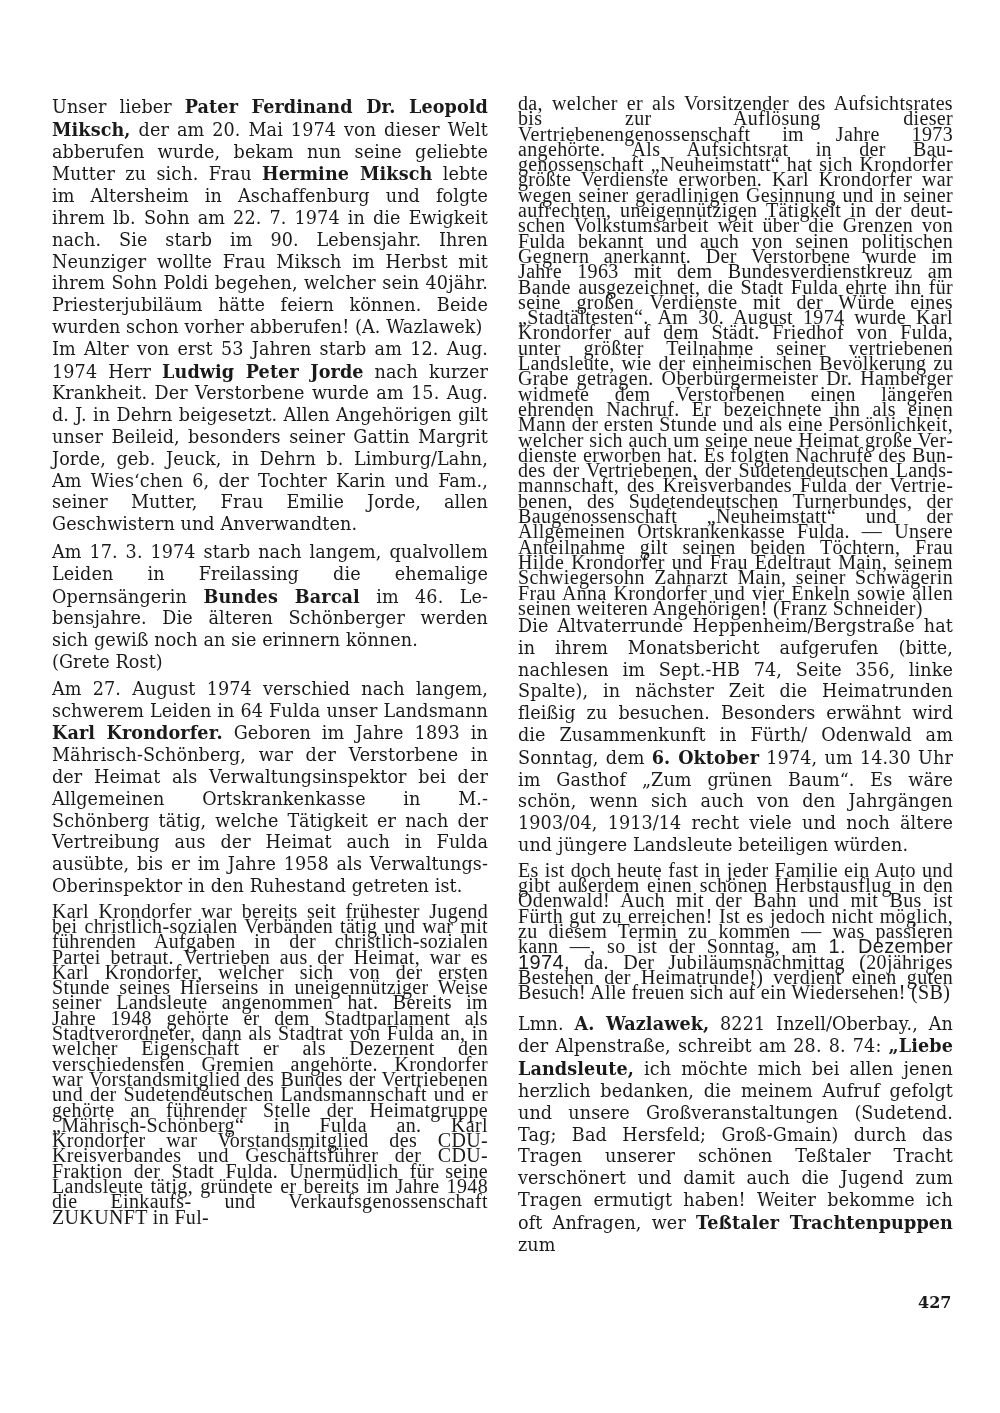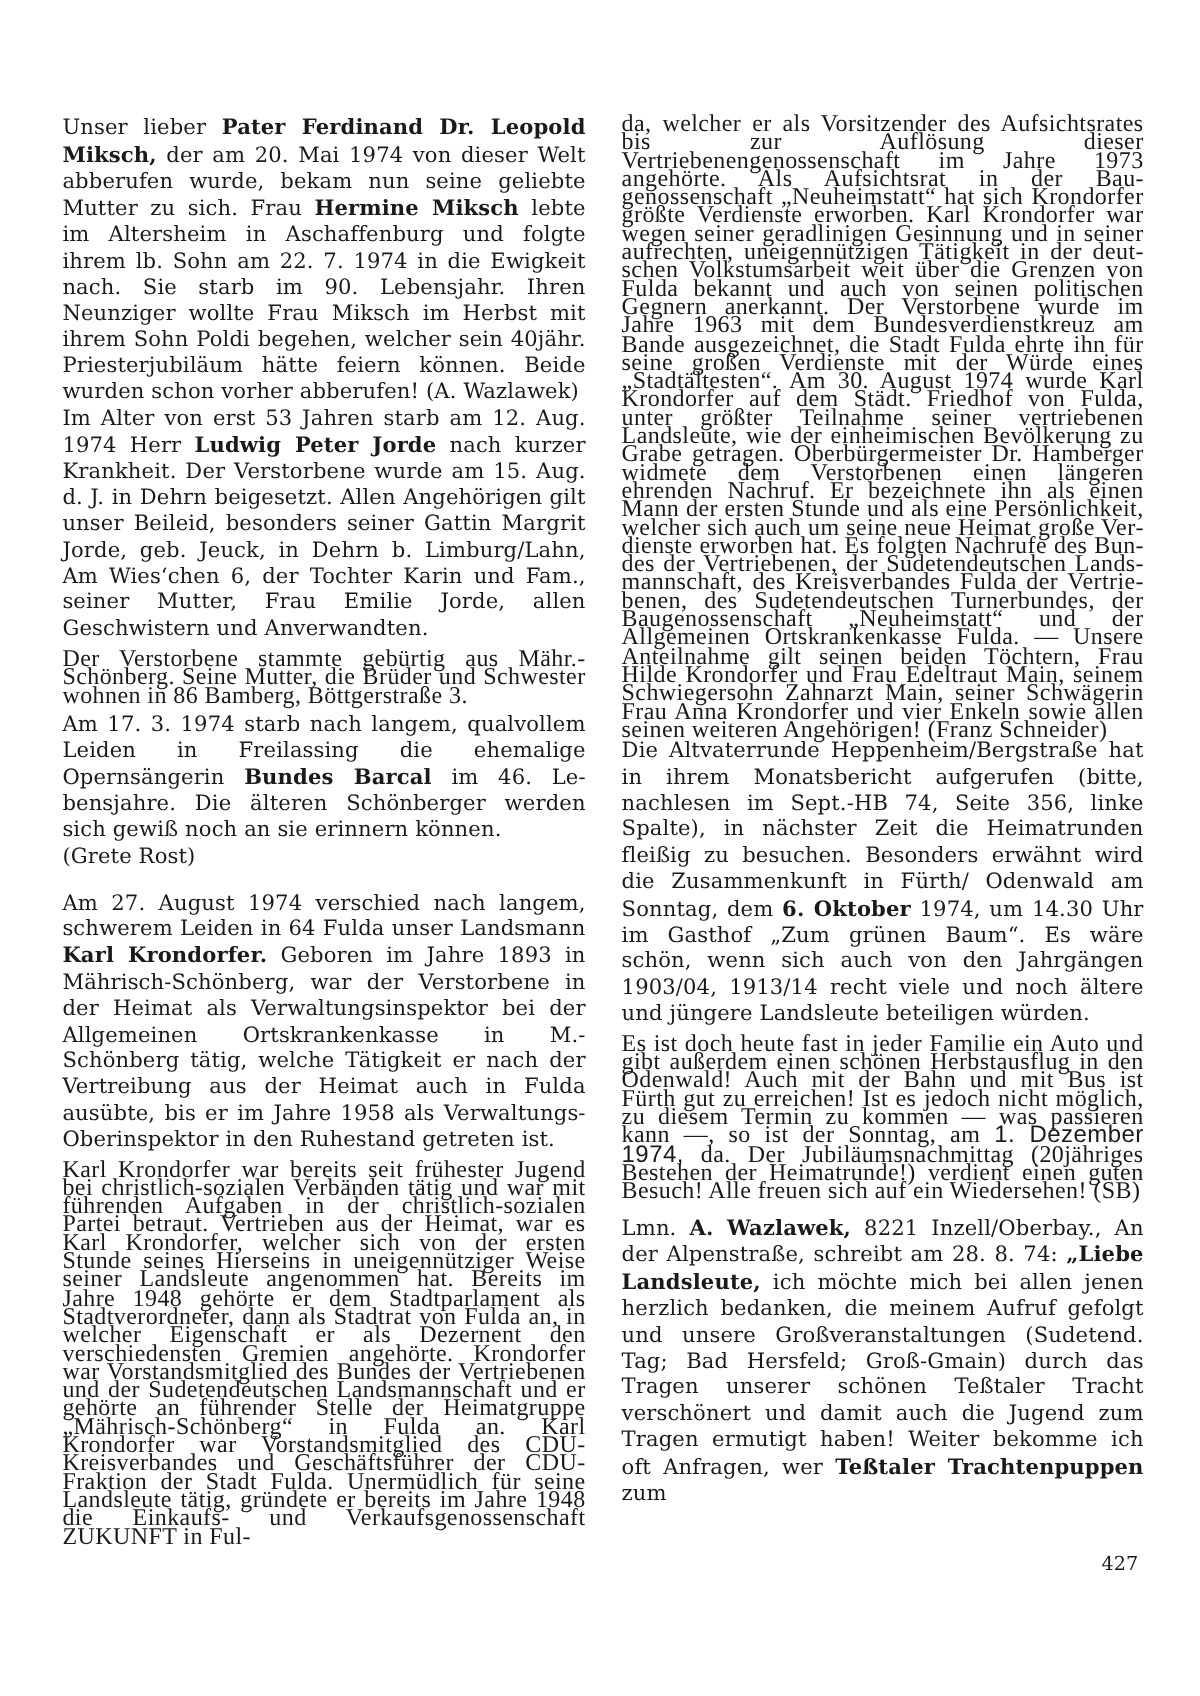--- a/index.html
+++ b/index.html
@@ -14,52 +14,52 @@
     font-size: 17.6px;
     line-height: 21.8px;
     letter-spacing: 0.1px;
   }
   .small {
     font-family: "Liberation Serif", serif;
     font-size: 20px;
     line-height: 15.3px;
     letter-spacing: 0.35px;
   }
-  .gap-s { margin-top: 17px; }
+  .gap-s { margin-top: 5px; }
   .gap-m { margin-top: 6px; }
   .signature-right { }
   b { font-weight: bold; }
   .sans-bold { font-family: "Liberation Sans", sans-serif; font-weight: normal; }
   .heading {
     font-family: "DejaVu Serif", serif;
     font-weight: bold;
     font-size: 16px;
     line-height: 20px;
     margin-top: 20px;
     margin-bottom: 2px;
   }
   .page-number {
     position: absolute;
     left: 918px; top: 1293px;
     font-family: "DejaVu Serif", serif;
     font-size: 16px;
+    font-weight: bold;
   }
 </style>
 </head>
 <body>
 
 <div class="page">
 
   <div class="col col-left">
 
     <p class="large"><span>Unser lieber </span><b>Pater Ferdinand Dr. Leopold Miksch,</b><span> der am 20. Mai 1974 von dieser Welt abberufen wurde, bekam nun seine geliebte Mutter zu sich. Frau </span><b>Hermine Miksch</b><span> lebte im Altersheim in Aschaffen­burg und folgte ihrem lb. Sohn am 22. 7. 1974 in die Ewigkeit nach. Sie starb im 90. Lebensjahr. Ihren Neunziger wollte Frau Miksch im Herbst mit ihrem Sohn Poldi begehen, welcher sein 40jähr. Priesterjubi­läum hätte feiern können. Beide wurden schon vorher abberufen! (A. Wazlawek)</span></p>
 
     <p class="large"><span>Im Alter von erst 53 Jahren starb am 12. Aug. 1974 Herr </span><b>Ludwig Peter Jorde</b><span> nach kurzer Krankheit. Der Verstorbene wurde am 15. Aug. d. J. in Dehrn beigesetzt. Al­len Angehörigen gilt unser Beileid, beson­ders seiner Gattin Margrit Jorde, geb. Jeuck, in Dehrn b. Limburg/Lahn, Am Wies‘chen 6, der Tochter Karin und Fam., seiner Mutter, Frau Emilie Jorde, allen Geschwistern und Anverwandten.</span></p>
 
-    <p class="small gap-m">Der Verstorbene stammte gebürtig aus Mähr.-Schön­berg. Seine Mutter, die Brüder und Schwester woh­nen in 86 Bamberg, Böttgerstraße 3.</p>
 
     <p class="large gap-m"><span>Am 17. 3. 1974 starb nach langem, qual­vollem Leiden in Freilassing die ehemalige Opernsängerin </span><b>Bundes Barcal</b><span> im 46. Le­bensjahre. Die älteren Schönberger werden sich gewiß noch an sie erinnern können.</span></p>
     <p class="large signature-right">(Grete Rost)</p>
 
     <p class="large gap-s"><span>Am 27. August 1974 verschied nach lan­gem, schwerem Leiden in 64 Fulda unser Landsmann </span><b>Karl Krondorfer.</b><span> Geboren im Jahre 1893 in Mährisch-Schönberg, war der Verstorbene in der Heimat als Verwal­tungsinspektor bei der Allgemeinen Orts­krankenkasse in M.-Schönberg tätig, wel­che Tätigkeit er nach der Vertreibung aus der Heimat auch in Fulda ausübte, bis er im Jahre 1958 als Verwaltungs-Oberin­spektor in den Ruhestand getreten ist.</span></p>
 
     <p class="small gap-m">Karl Krondorfer war bereits seit frühester Jugend bei christlich-sozialen Verbänden tätig und war mit führenden Aufgaben in der christlich-sozialen Partei betraut. Vertrieben aus der Heimat, war es Karl Krondorfer, welcher sich von der ersten Stunde sei­nes Hierseins in uneigennütziger Weise seiner Lands­leute angenommen hat. Bereits im Jahre 1948 ge­hörte er dem Stadtparlament als Stadtverordneter, dann als Stadtrat von Fulda an, in welcher Eigen­schaft er als Dezernent den verschiedensten Gremien angehörte. Krondorfer war Vorstandsmitglied des Bundes der Vertriebenen und der Sudetendeutschen Landsmannschaft und er gehörte an führender Stelle der Heimatgruppe „Mährisch-Schönberg“ in Fulda an. Karl Krondorfer war Vorstandsmitglied des CDU-Kreisverbandes und Geschäftsführer der CDU-Fraktion der Stadt Fulda. Unermüdlich für seine Landsleute tätig, gründete er bereits im Jahre 1948 die Ein­kaufs- und Verkaufsgenossenschaft ZUKUNFT in Ful-</p>
   </div>
 
   <div class="col col-right">

